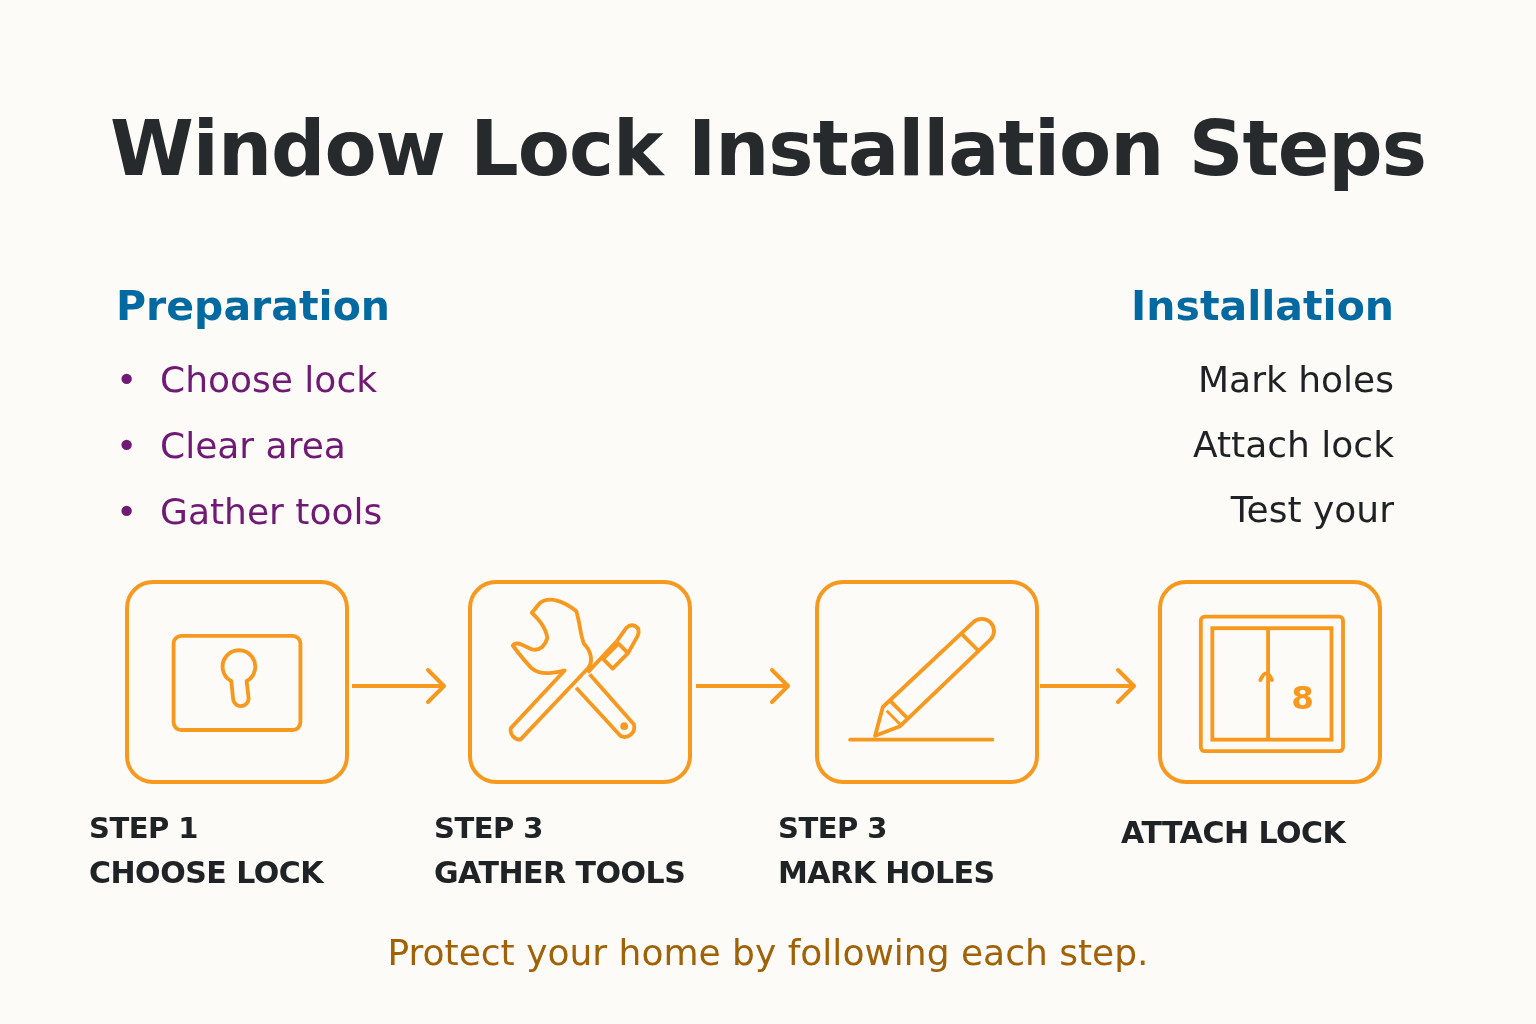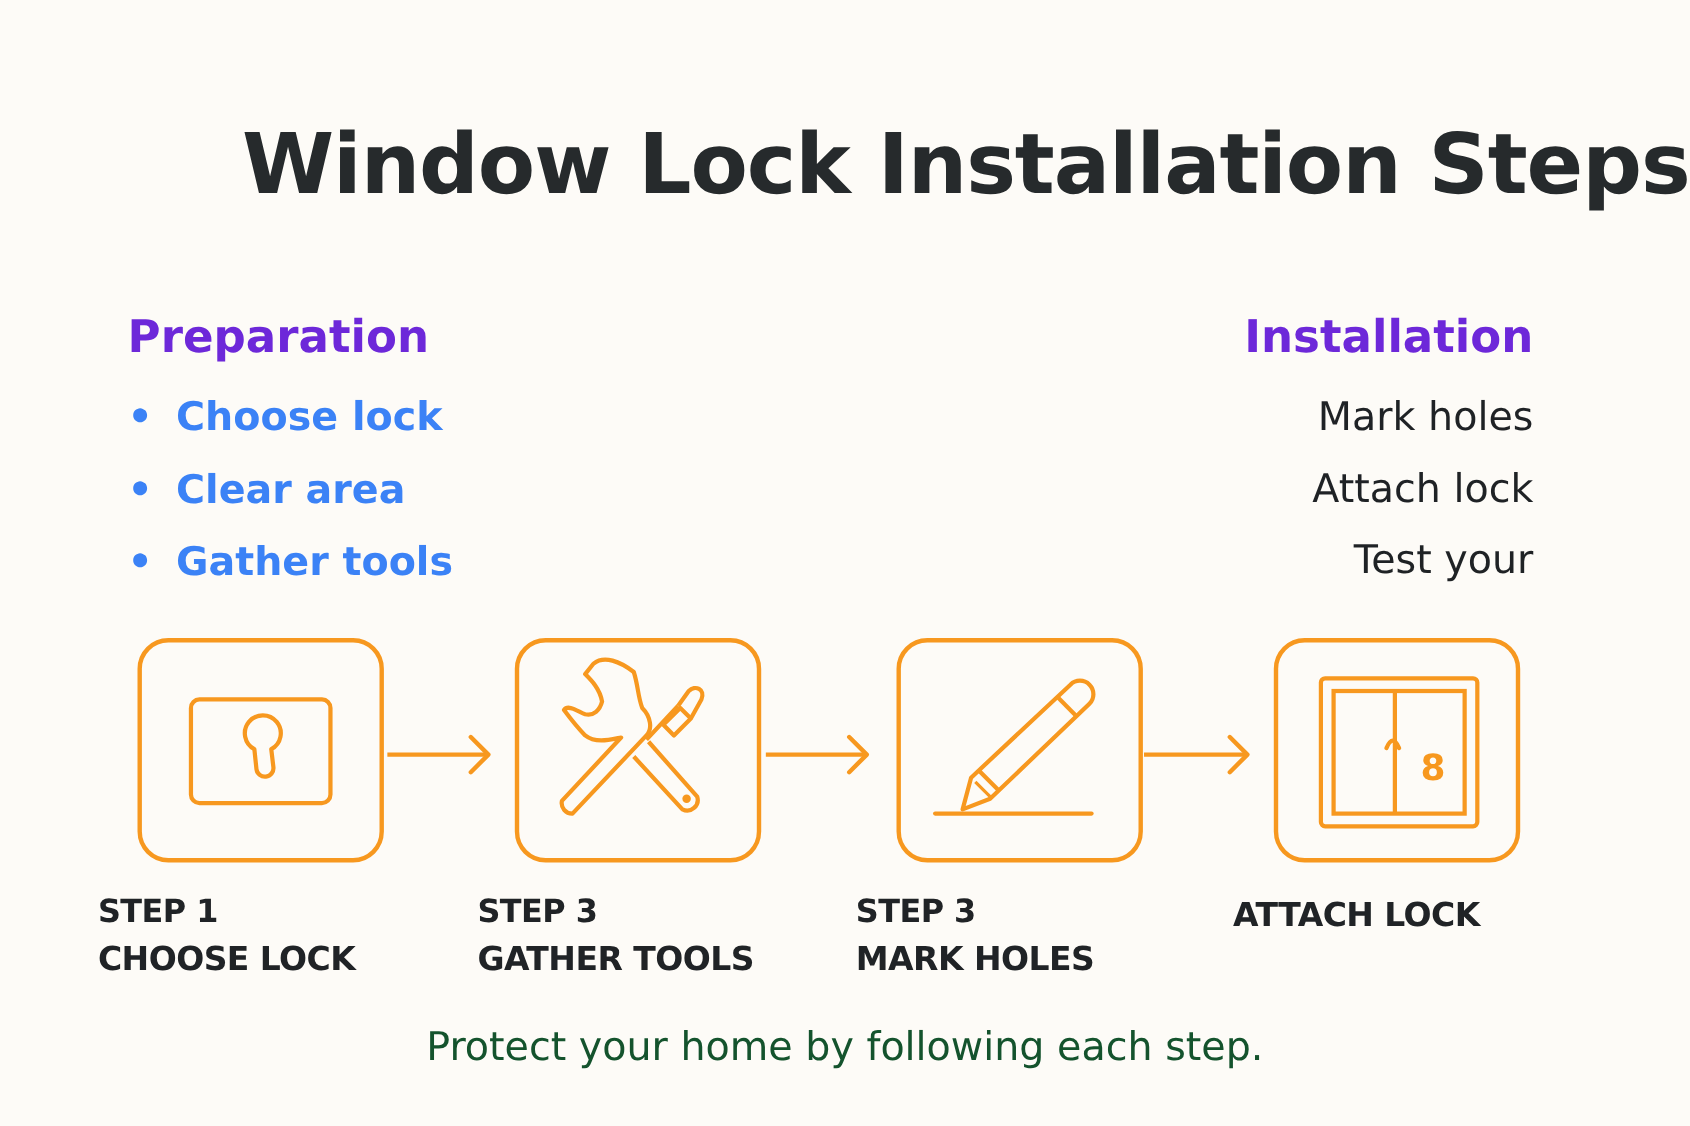--- a/index.html
+++ b/index.html
@@ -5,48 +5,48 @@
   html, body { margin: 0; padding: 0; }
   body {
     width: 1536px; height: 1024px; overflow: hidden;
     background: #fdfbf7;
     font-family: "DejaVu Sans", "Liberation Sans", sans-serif;
     color: #23262a;
     position: relative;
   }
   .title {
     position: absolute; left: 0; width: 1536px; top: 104px;
-    text-align: right; font-size: 76px; font-weight: bold;
+    text-align: center; font-size: 76px; font-weight: bold;
     letter-spacing: -1px; color: #262a2c;
   }
   .section-head {
-    position: absolute; top: 282px; font-size: 41px; font-weight: bold; color: #6d28d9;
+    position: absolute; top: 282px; font-size: 41px; font-weight: bold; color: #0369a1;
   }
   #prep-head { left: 116px; }
   #inst-head { right: 142px; }
   .prep-list { position: absolute; left: 116px; top: 356px; margin: 0; padding: 0; list-style: none; }
-  .prep-list li { font-size: 36px; height: 66px; line-height: 48px; color: #3b82f6; font-weight: bold; }
+  .prep-list li { font-size: 36px; height: 66px; line-height: 48px; color: #701a75; }
   .prep-list li .bullet { display: inline-block; width: 44px; }
   .inst-list { position: absolute; right: 142px; top: 356px; margin: 0; padding: 0; list-style: none; text-align: right; }
   .inst-list li { font-size: 36px; height: 65px; line-height: 48px; color: #1f2225; }
   .step-box {
     position: absolute; top: 580px; width: 224px; height: 204px;
     border: 4px solid #f7981f; border-radius: 28px; box-sizing: border-box;
   }
   .step-box svg { position: absolute; left: 0; top: 0; width: 100%; height: 100%; }
   .arrow { position: absolute; top: 666px; height: 40px; }
   .step-label {
     position: absolute; top: 808px; width: 300px; text-align: left;
     font-weight: bold; color: #202326; letter-spacing: -0.5px;
   }
   .step-label .num { font-size: 29px; line-height: 40px; display: block; }
   .step-label .name { font-size: 30px; line-height: 50px; display: block; }
   .footer {
     position: absolute; top: 932px; left: 0; width: 1536px; text-align: center;
-    font-size: 36px; color: #14532d;
+    font-size: 36px; color: #a16207;
   }
 </style>
 </head>
 <body>
 
 <div class="title">Window Lock Installation Steps</div>
 
 <div class="section-head" id="prep-head">Preparation</div>
 <ul class="prep-list">
   <li><span class="bullet">•</span><span>Choose lock</span></li>

